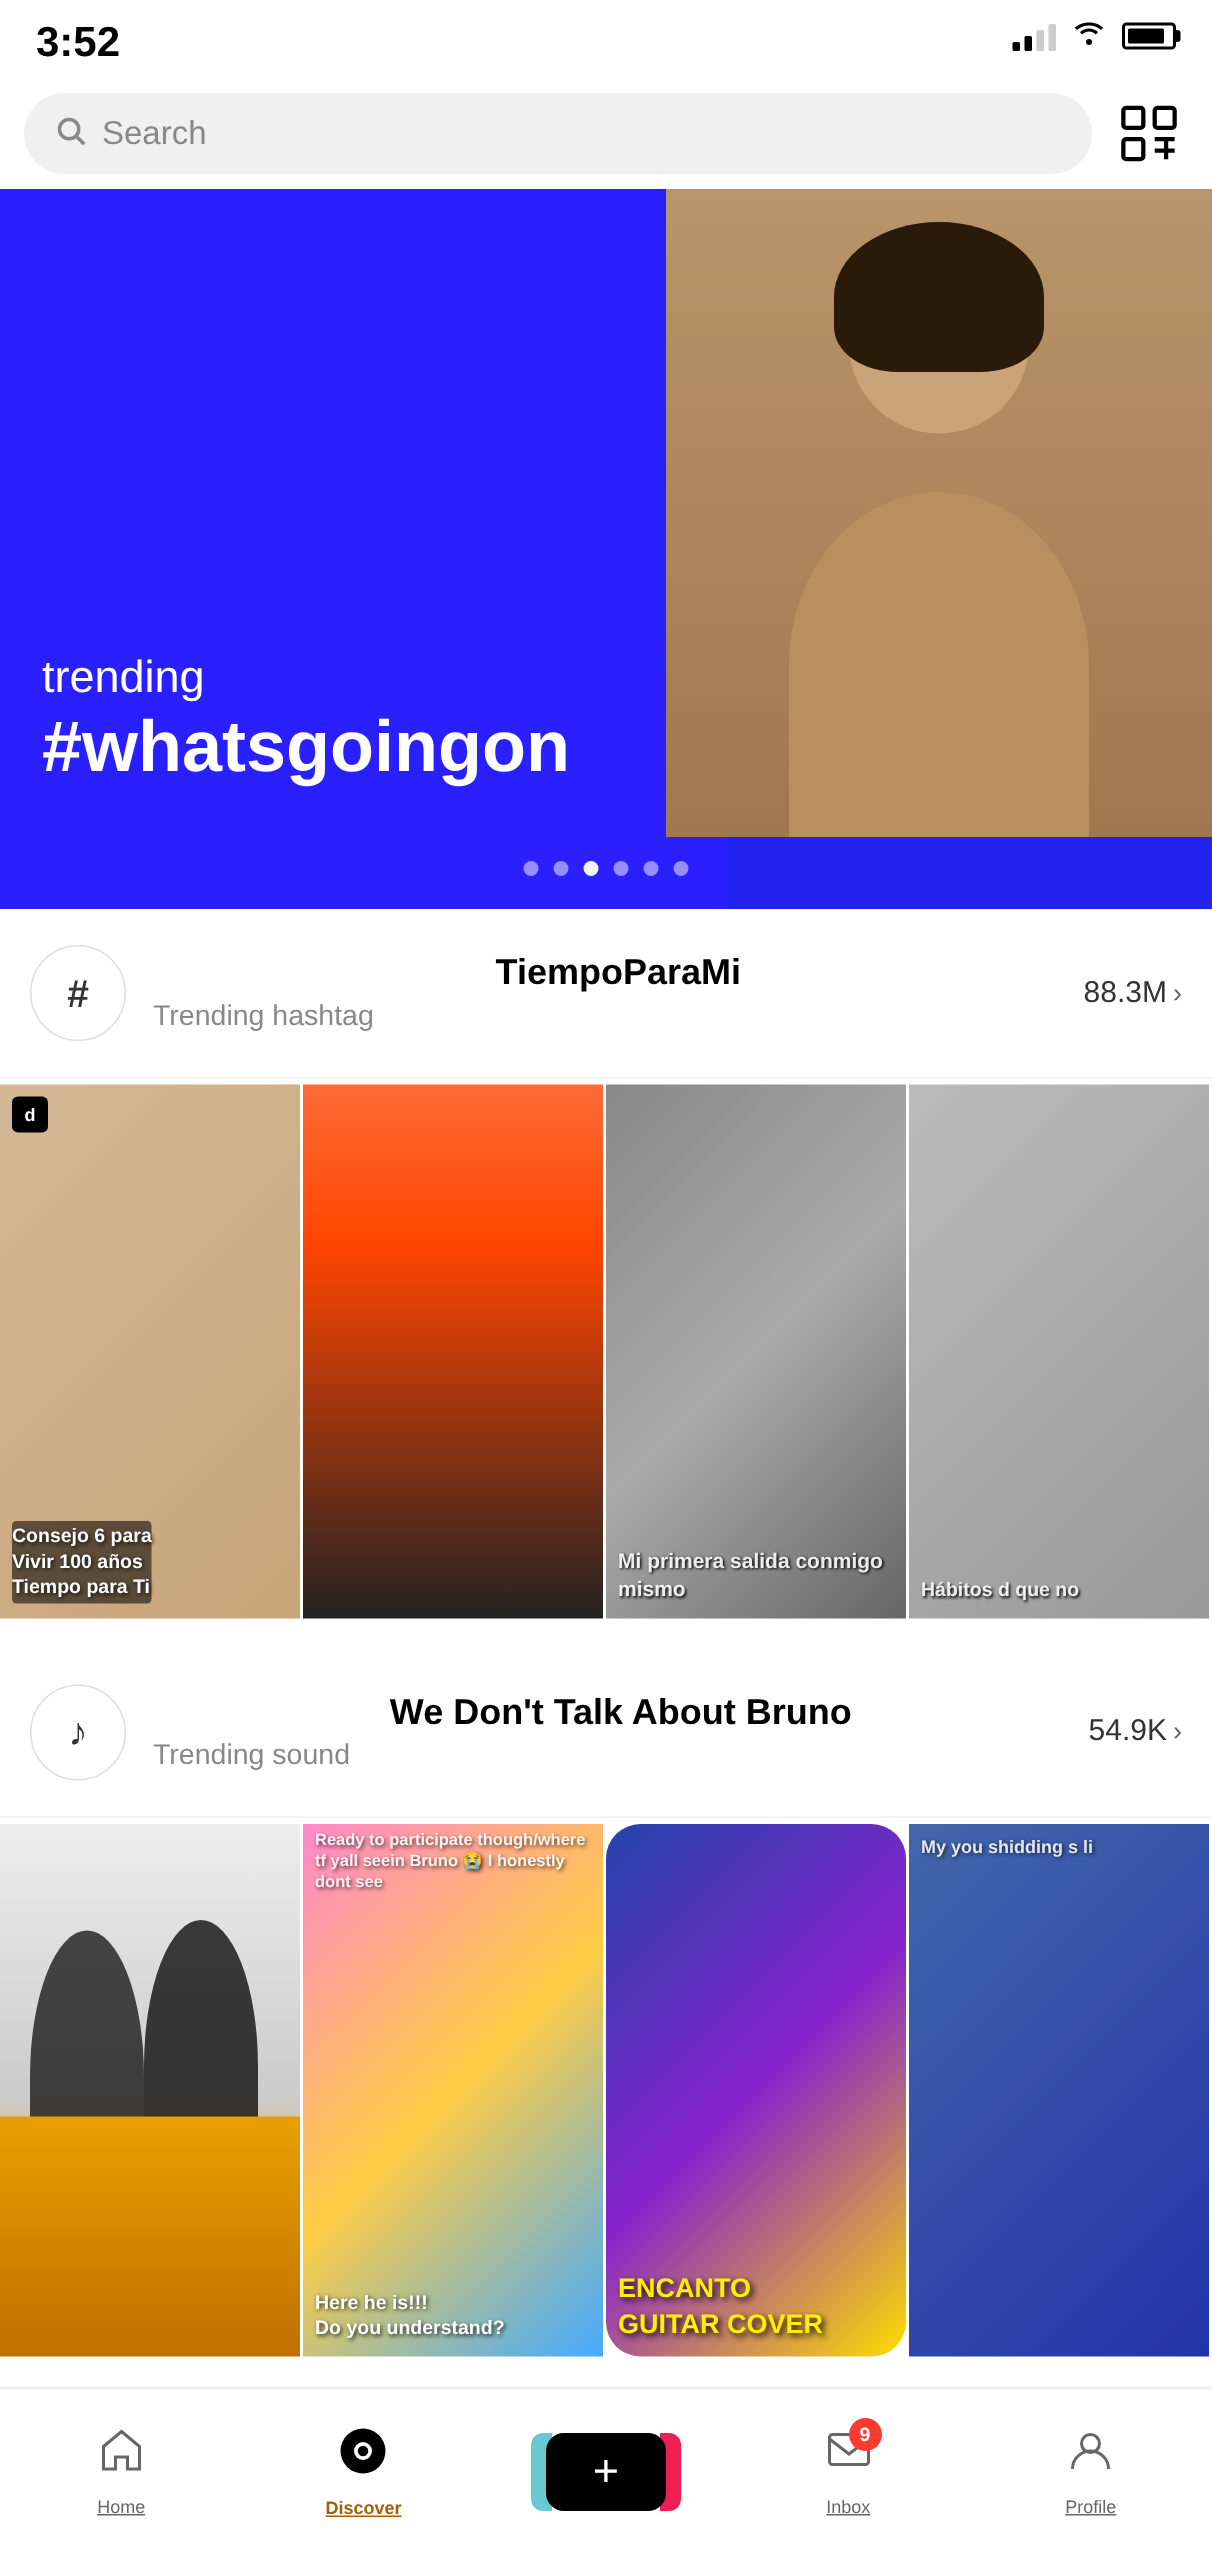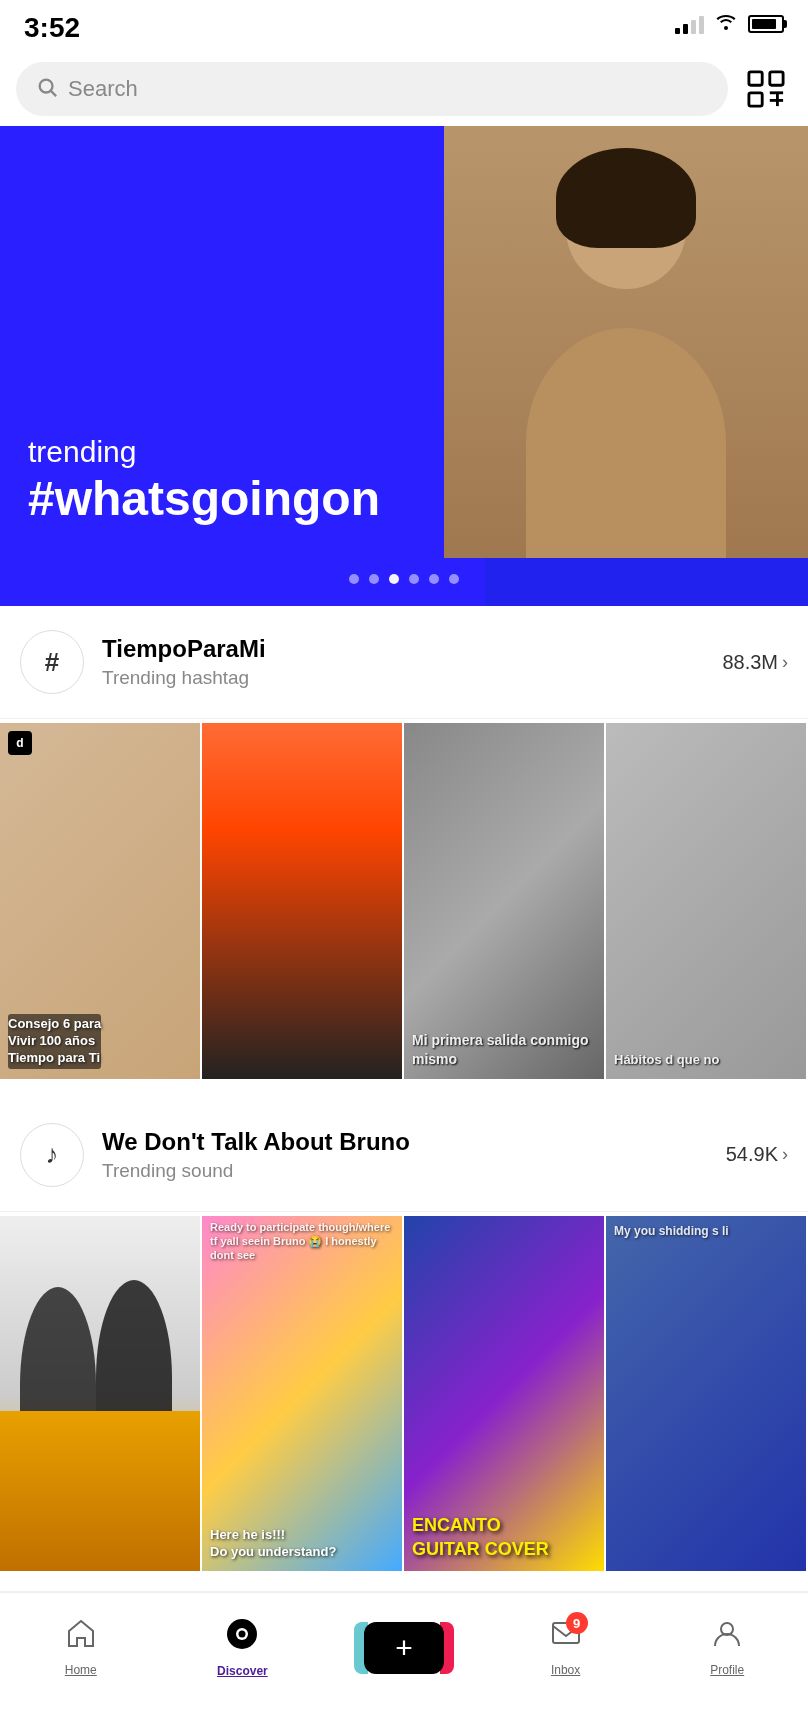--- a/index.html
+++ b/index.html
@@ -239,20 +239,21 @@
       color: #333;
     }
     .trending-info {
       flex: 1;
     }
     .trending-name {
       font-size: 24px;
       font-weight: 600;
       color: #000;
       margin-bottom: 4px;
+      text-align: center;
     }
     .trending-type {
       font-size: 19px;
       color: #888;
     }
     .trending-count {
       font-size: 20px;
       color: #333;
       display: flex;
       align-items: center;
@@ -278,21 +279,21 @@
       overflow: hidden;
     }
     
     .vt1 { background: linear-gradient(135deg, #d4b896 0%, #c8a478 100%); }
     .vt2 { background: linear-gradient(180deg, #ff6b35 0%, #ff4500 30%, #222 100%); }
     .vt3 { background: linear-gradient(135deg, #888 0%, #aaa 50%, #666 100%); }
     .vt4 { background: linear-gradient(135deg, #bbb 0%, #999 100%); text-decoration: underline; }
     
     .bt1 { background: linear-gradient(180deg, #eee 0%, #ccc 50%, #e8a000 100%); }
     .bt2 { background: linear-gradient(135deg, #ff88cc 0%, #ffcc44 50%, #44aaff 100%); }
-    .bt3 { background: linear-gradient(135deg, #2244aa 0%, #8822cc 50%, #ffdd00 100%); }
+    .bt3 { background: linear-gradient(135deg, #2244aa 0%, #8822cc 50%, #ffdd00 100%); border-radius: 23px; }
     .bt4 { background: linear-gradient(135deg, #4466aa 0%, #2233aa 100%); }
     .video-overlay-text {
       position: absolute;
       bottom: 10px;
       left: 8px;
       right: 4px;
       color: #fff;
       font-size: 13px;
       font-weight: 600;
       text-shadow: 1px 1px 3px rgba(0,0,0,0.8);
@@ -346,21 +347,21 @@
       font-size: 30px;
       color: #666;
       position: relative;
     }
     .nav-icon.active { color: #000; }
     .nav-label {
       font-size: 12px;
       color: #666;
       text-decoration: underline;
     }
-    .nav-label.active { color: #4c1d95; font-weight: 600; }
+    .nav-label.active { color: #a16207; font-weight: 600; }
     .add-button {
       width: 80px;
       height: 52px;
       background: linear-gradient(90deg, #69c9d0, #ee1d52);
       border-radius: 14px;
       display: flex;
       align-items: center;
       justify-content: center;
       position: relative;
       cursor: pointer;

